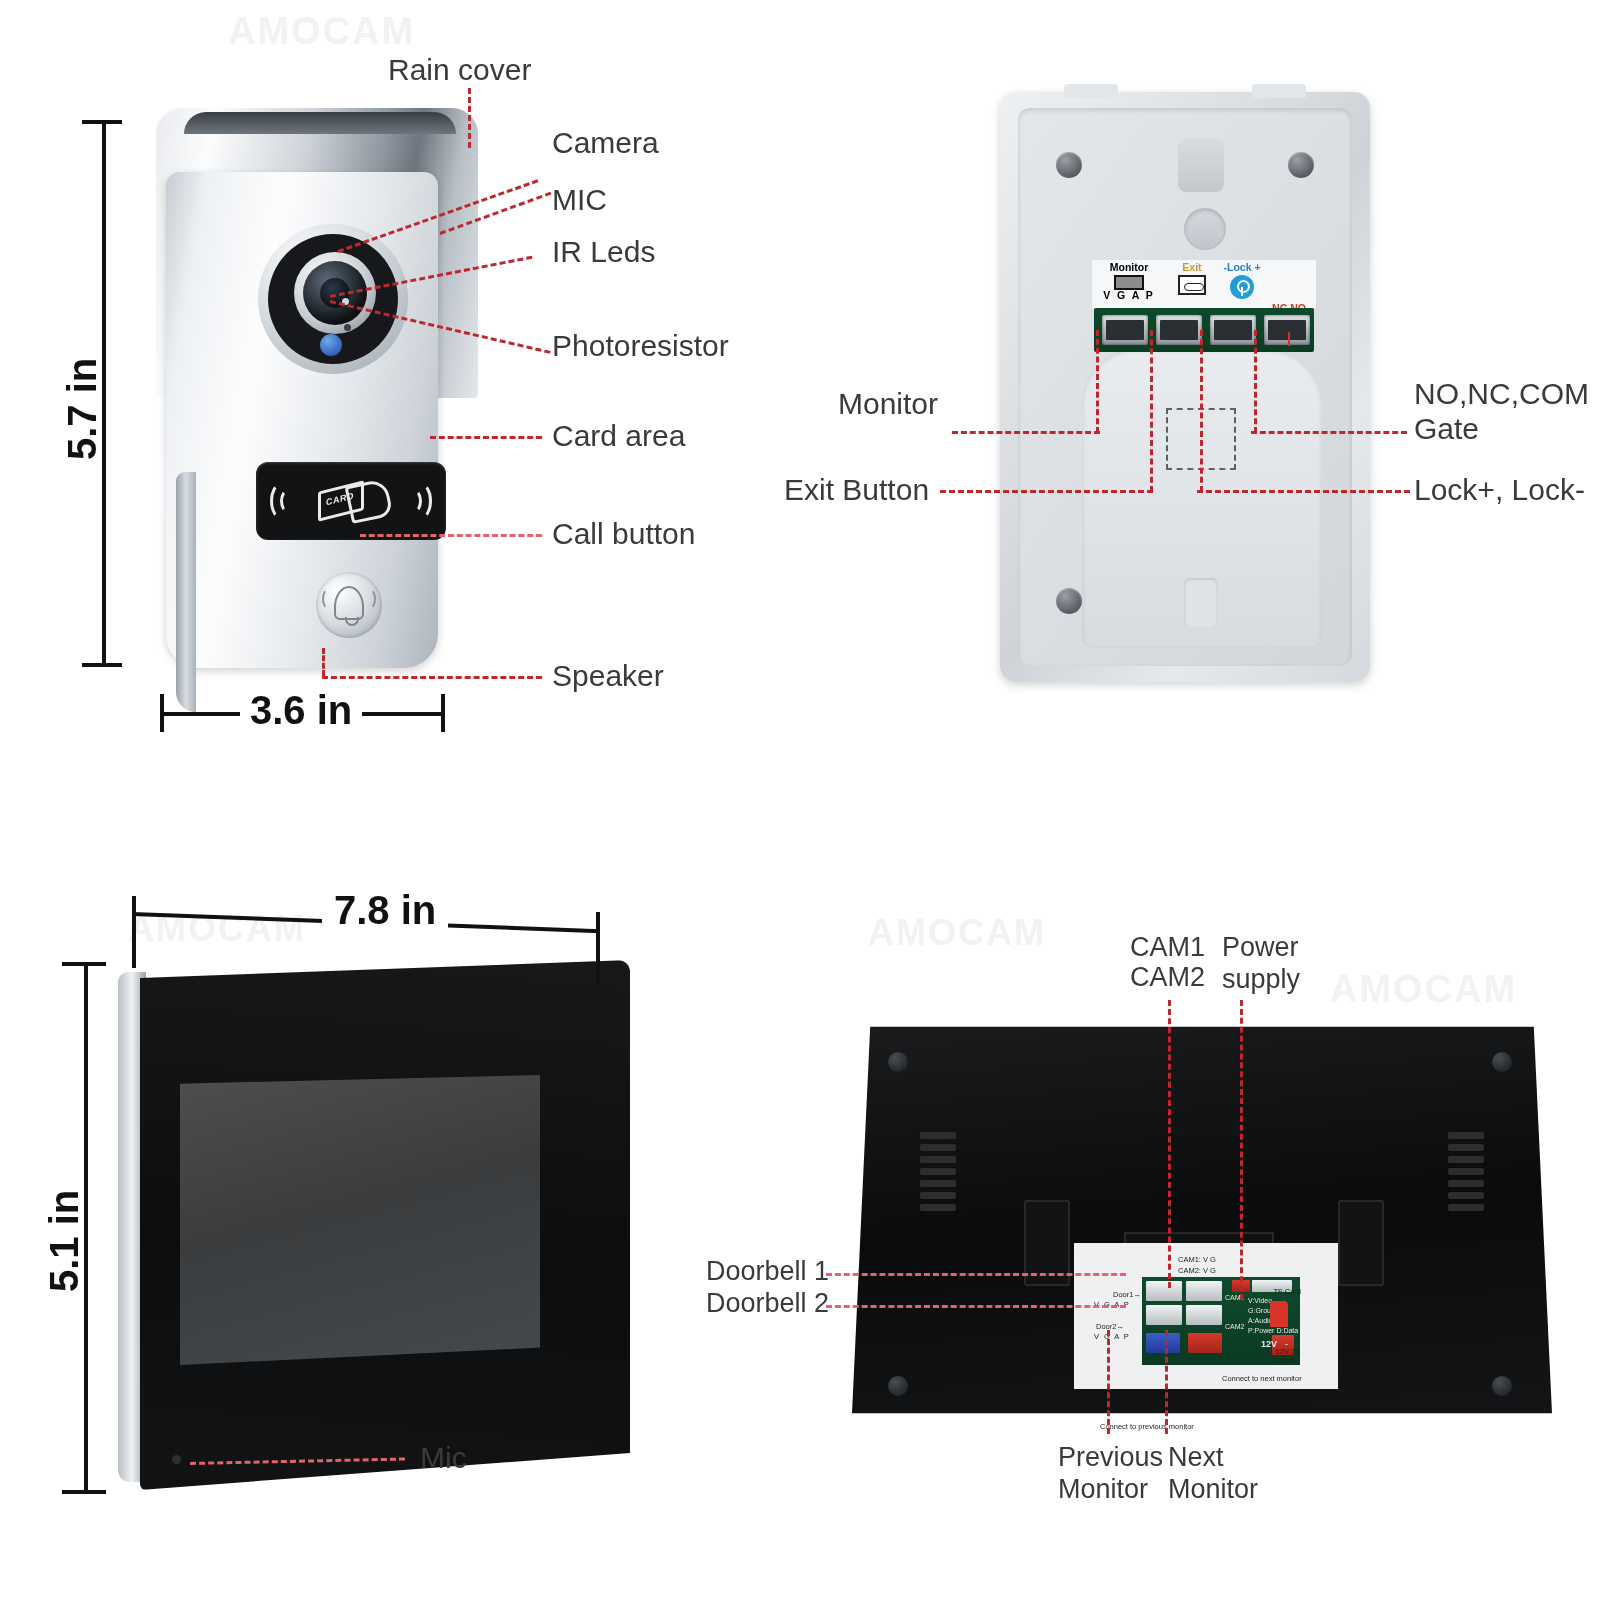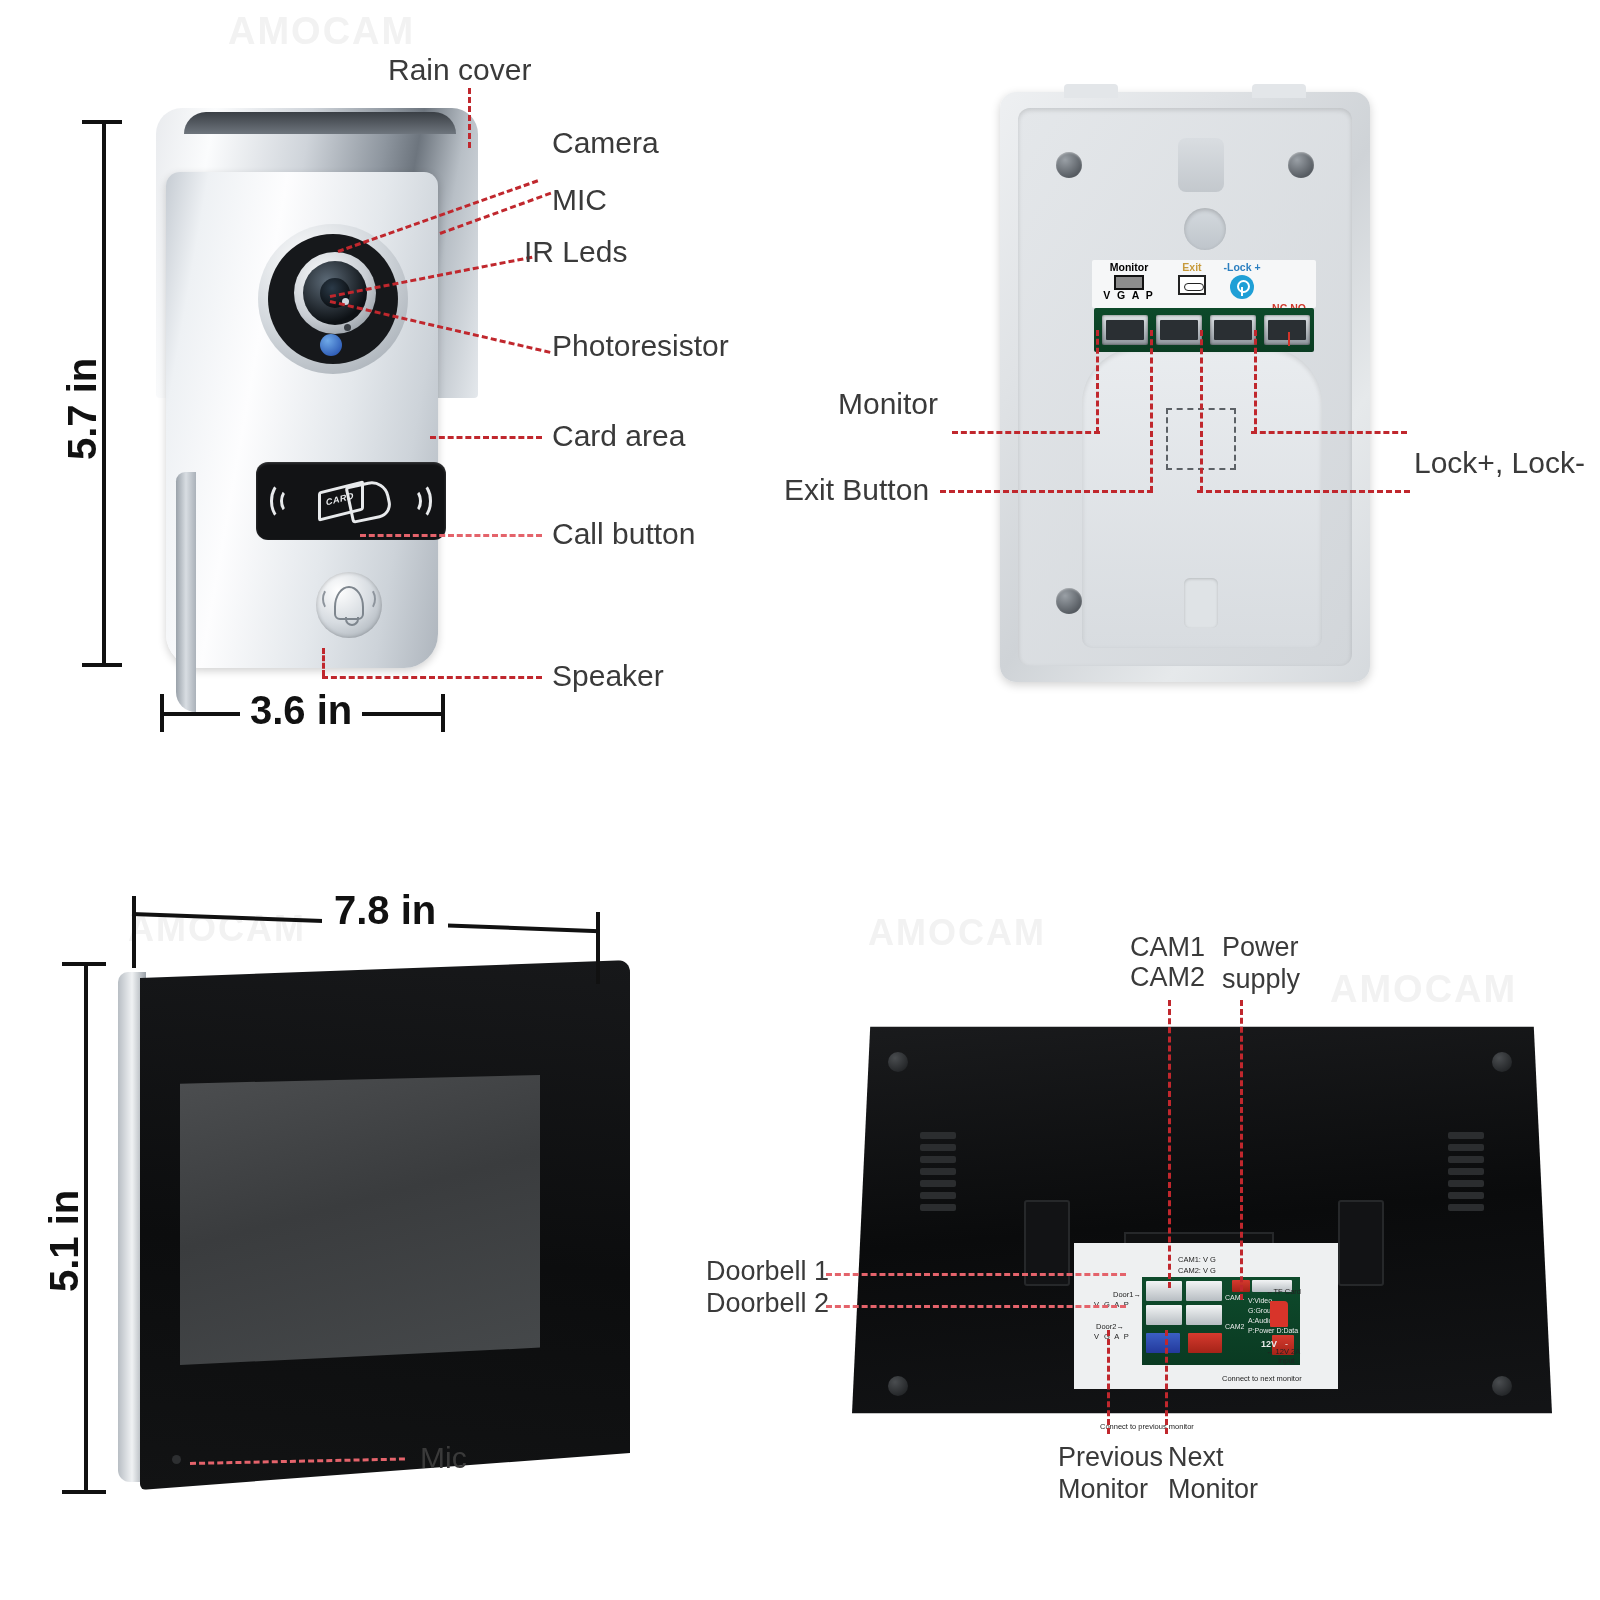--- a/index.html
+++ b/index.html
@@ -277,21 +277,21 @@
   <div class="ldr-v" style="left:468px;top:88px;height:60px;"></div>
   <div class="lbl" style="left:388px;top:52px;">Rain cover</div>
 
   <div class="ldr" style="left:338px;top:250px;width:212px;transform:rotate(-19.5deg);transform-origin:left center;"></div>
   <div class="lbl" style="left:552px;top:125px;">Camera</div>
 
   <div class="ldr" style="left:440px;top:232px;width:118px;transform:rotate(-20deg);transform-origin:left center;"></div>
   <div class="lbl" style="left:552px;top:182px;">MIC</div>
 
   <div class="ldr" style="left:330px;top:295px;width:206px;transform:rotate(-11deg);transform-origin:left center;"></div>
-  <div class="lbl" style="left:524px;top:234px;">IR Leds</div>
+  <div class="lbl" style="left:552px;top:234px;">IR Leds</div>
 
   <div class="ldr" style="left:330px;top:300px;width:226px;transform:rotate(13deg);transform-origin:left center;"></div>
   <div class="lbl" style="left:552px;top:328px;">Photoresistor</div>
 
   <div class="ldr" style="left:430px;top:436px;width:112px;"></div>
   <div class="lbl" style="left:552px;top:418px;">Card area</div>
 
   <div class="ldr-lt" style="left:360px;top:534px;width:182px;"></div>
   <div class="lbl" style="left:552px;top:516px;">Call button</div>
 
@@ -355,24 +355,28 @@
   <div class="ldr-v" style="left:1096px;top:330px;height:103px;"></div>
   <div class="ldr" style="left:952px;top:431px;width:148px;"></div>
   <div class="lbl" style="left:838px;top:386px;">Monitor</div>
 
   <div class="ldr-v" style="left:1150px;top:330px;height:162px;"></div>
   <div class="ldr" style="left:940px;top:490px;width:213px;"></div>
   <div class="lbl" style="left:784px;top:472px;">Exit Button</div>
 
   <div class="ldr-v" style="left:1254px;top:330px;height:103px;"></div>
   <div class="ldr" style="left:1251px;top:431px;width:156px;"></div>
+  <div class="lbl" style="left:1414px;top:376px;">
+    <div>NO,NC,COM</div>
+    <div>Gate</div>
+  </div>
 
   <div class="ldr-v" style="left:1200px;top:330px;height:162px;"></div>
   <div class="ldr" style="left:1197px;top:490px;width:213px;"></div>
-  <div class="lbl" style="left:1414px;top:445px;">Lock+, Lock-</div>
+  <div class="lbl" style="left:1414px;top:472px;">Lock+, Lock-</div>
 
   <div class="mon">
     <div class="mon-side"></div>
     <div class="mon-body"></div>
   </div>
   <div class="mon-screen"></div>
   <div class="mon-micdot"></div>
 
   <div class="dim-h" style="left:132px;top:912px;width:468px;transform:rotate(2.1deg);transform-origin:left center;"></div>
   <div class="cap-h" style="left:132px;top:896px;height:72px;"></div>

